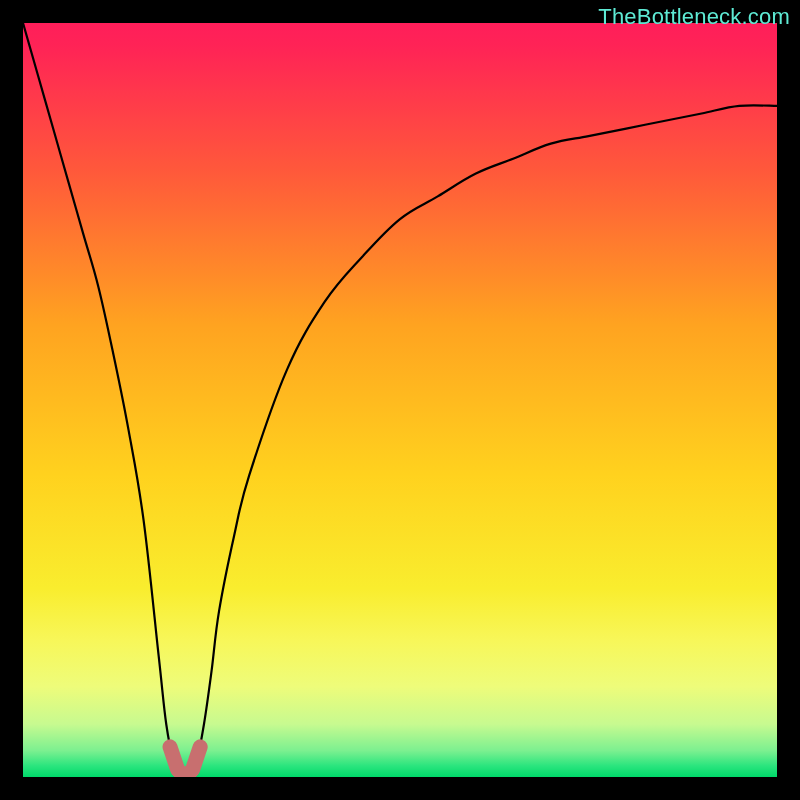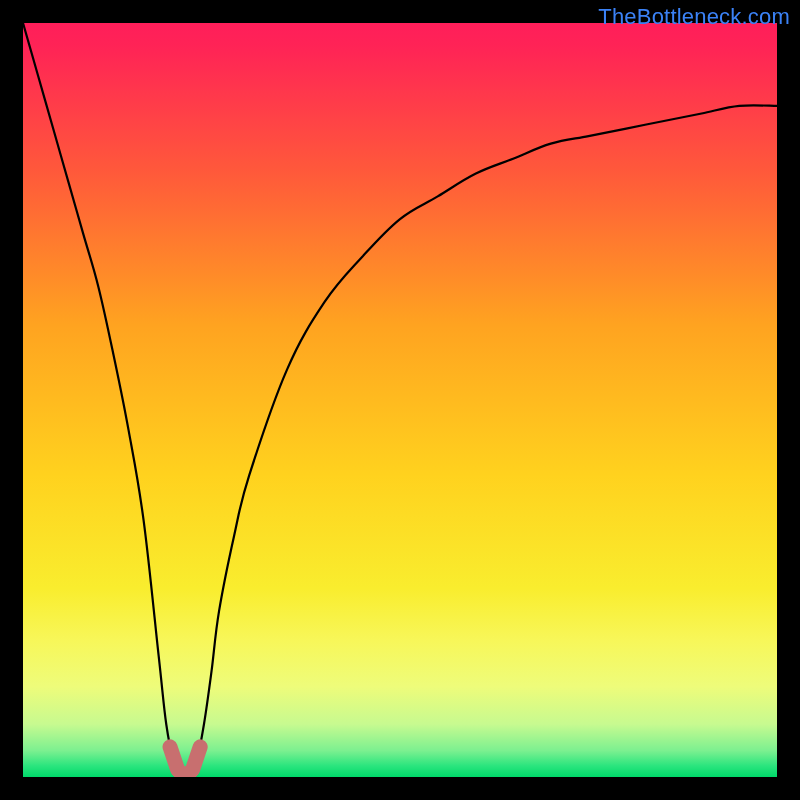--- a/index.html
+++ b/index.html
@@ -37,21 +37,21 @@
     width: 754px;
     height: 754px;
   }
   .watermark {
     position: absolute;
     top: 4px;
     right: 10px;
     font-family: Arial, Helvetica, sans-serif;
     font-size: 22px;
     font-weight: 500;
-    color: #3b82f6;
+    color: #5eead4;
     letter-spacing: 0.2px;
   }
 </style>
 </head>
 <body>
 
 <div class="chart-container">
 
   <div class="plot-area">
 

